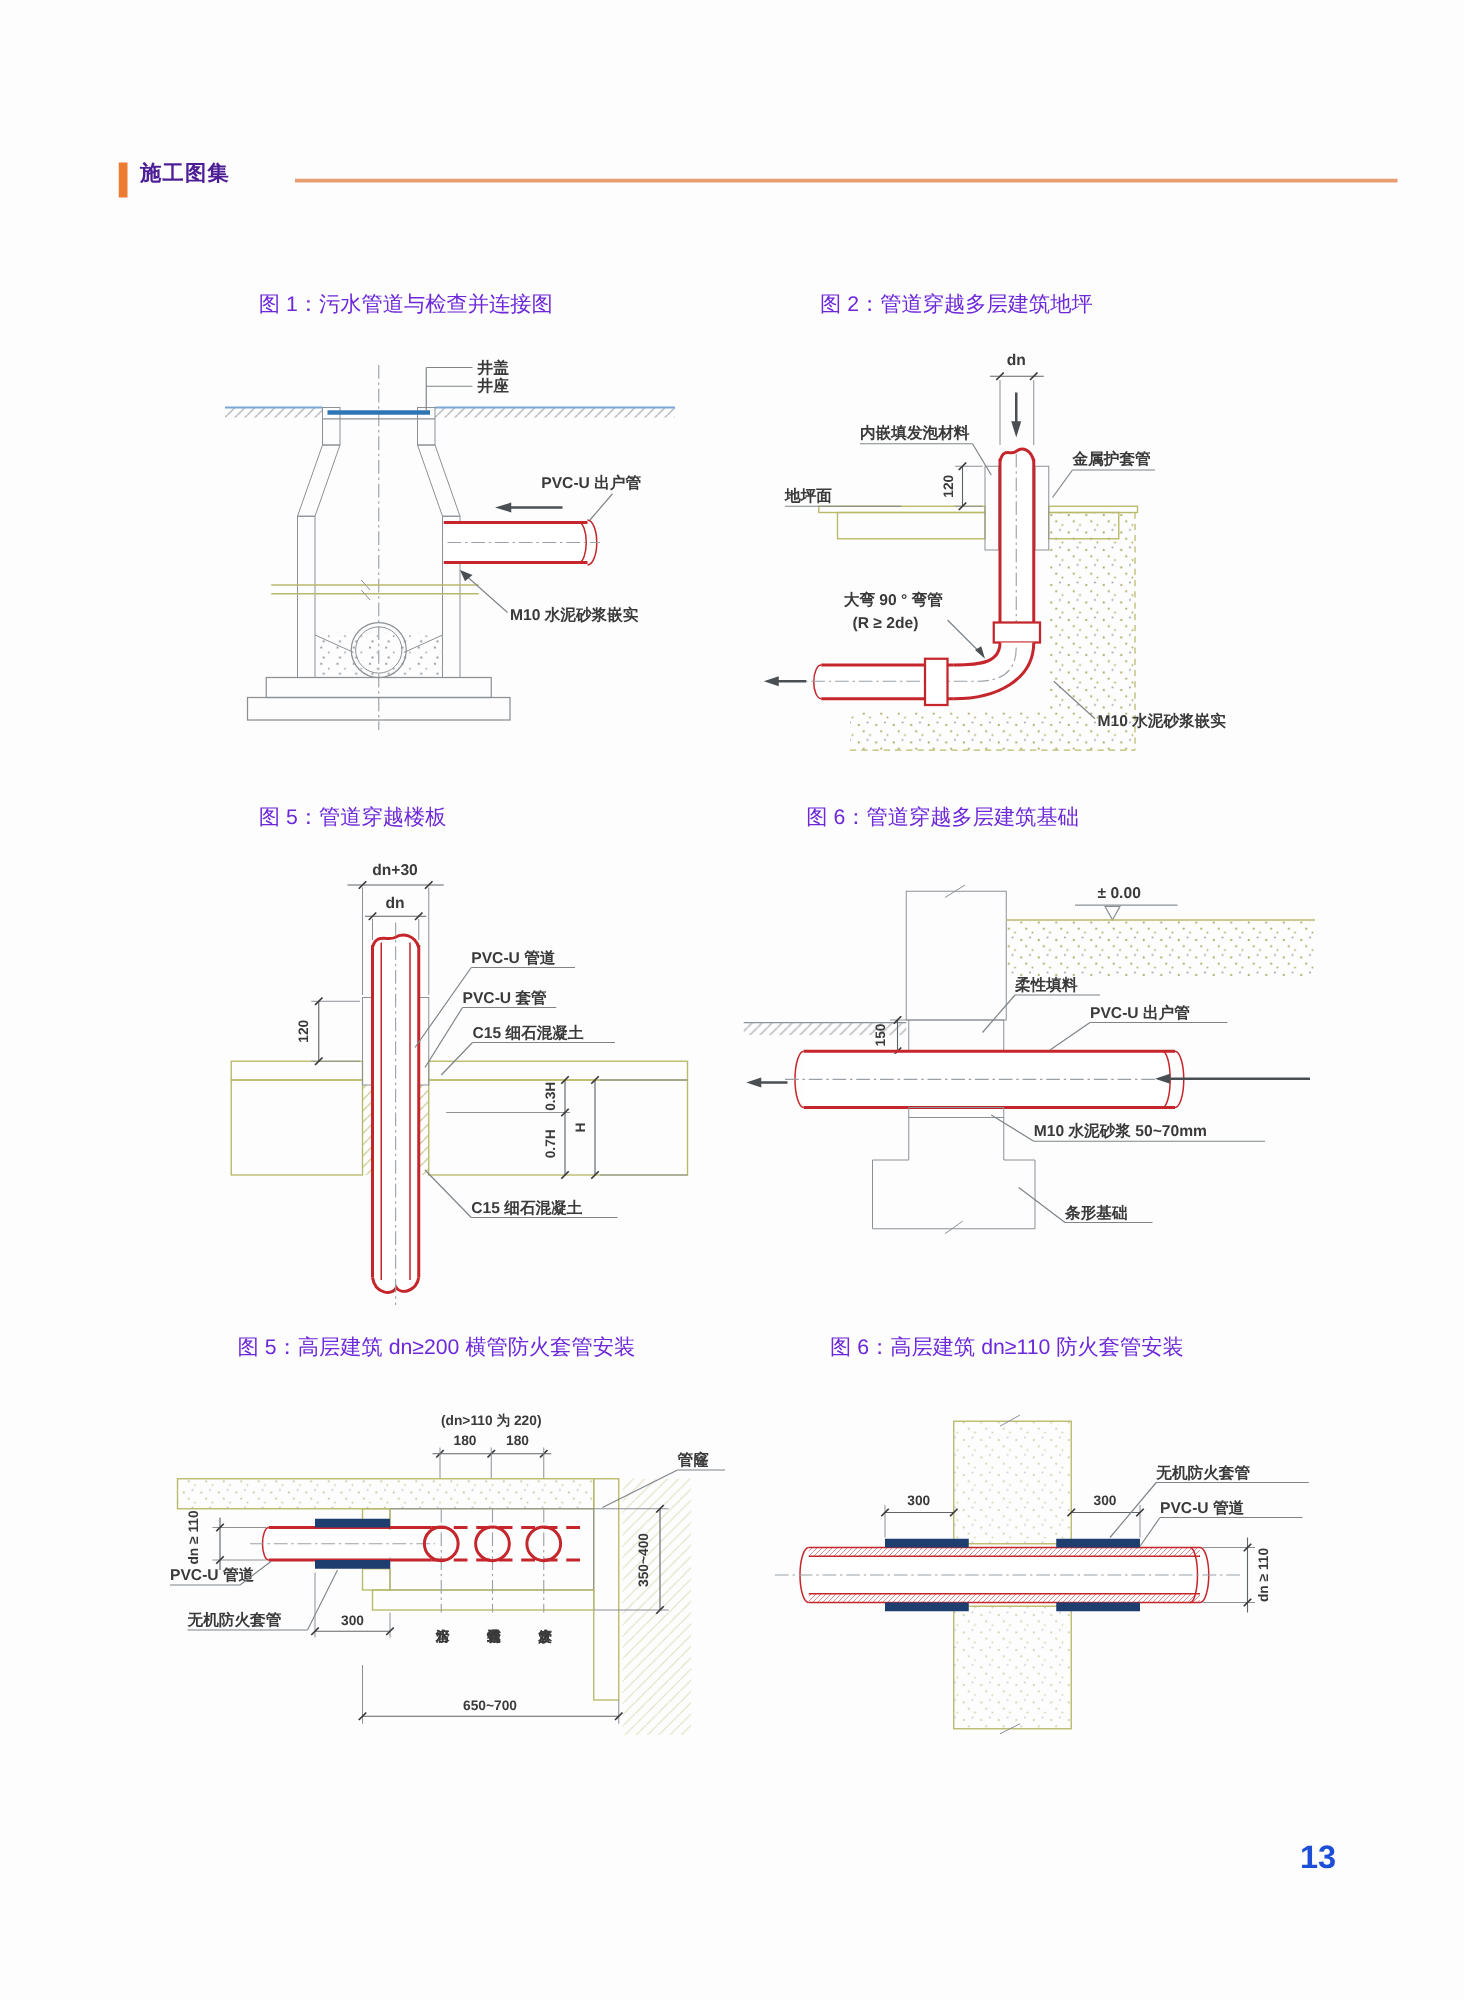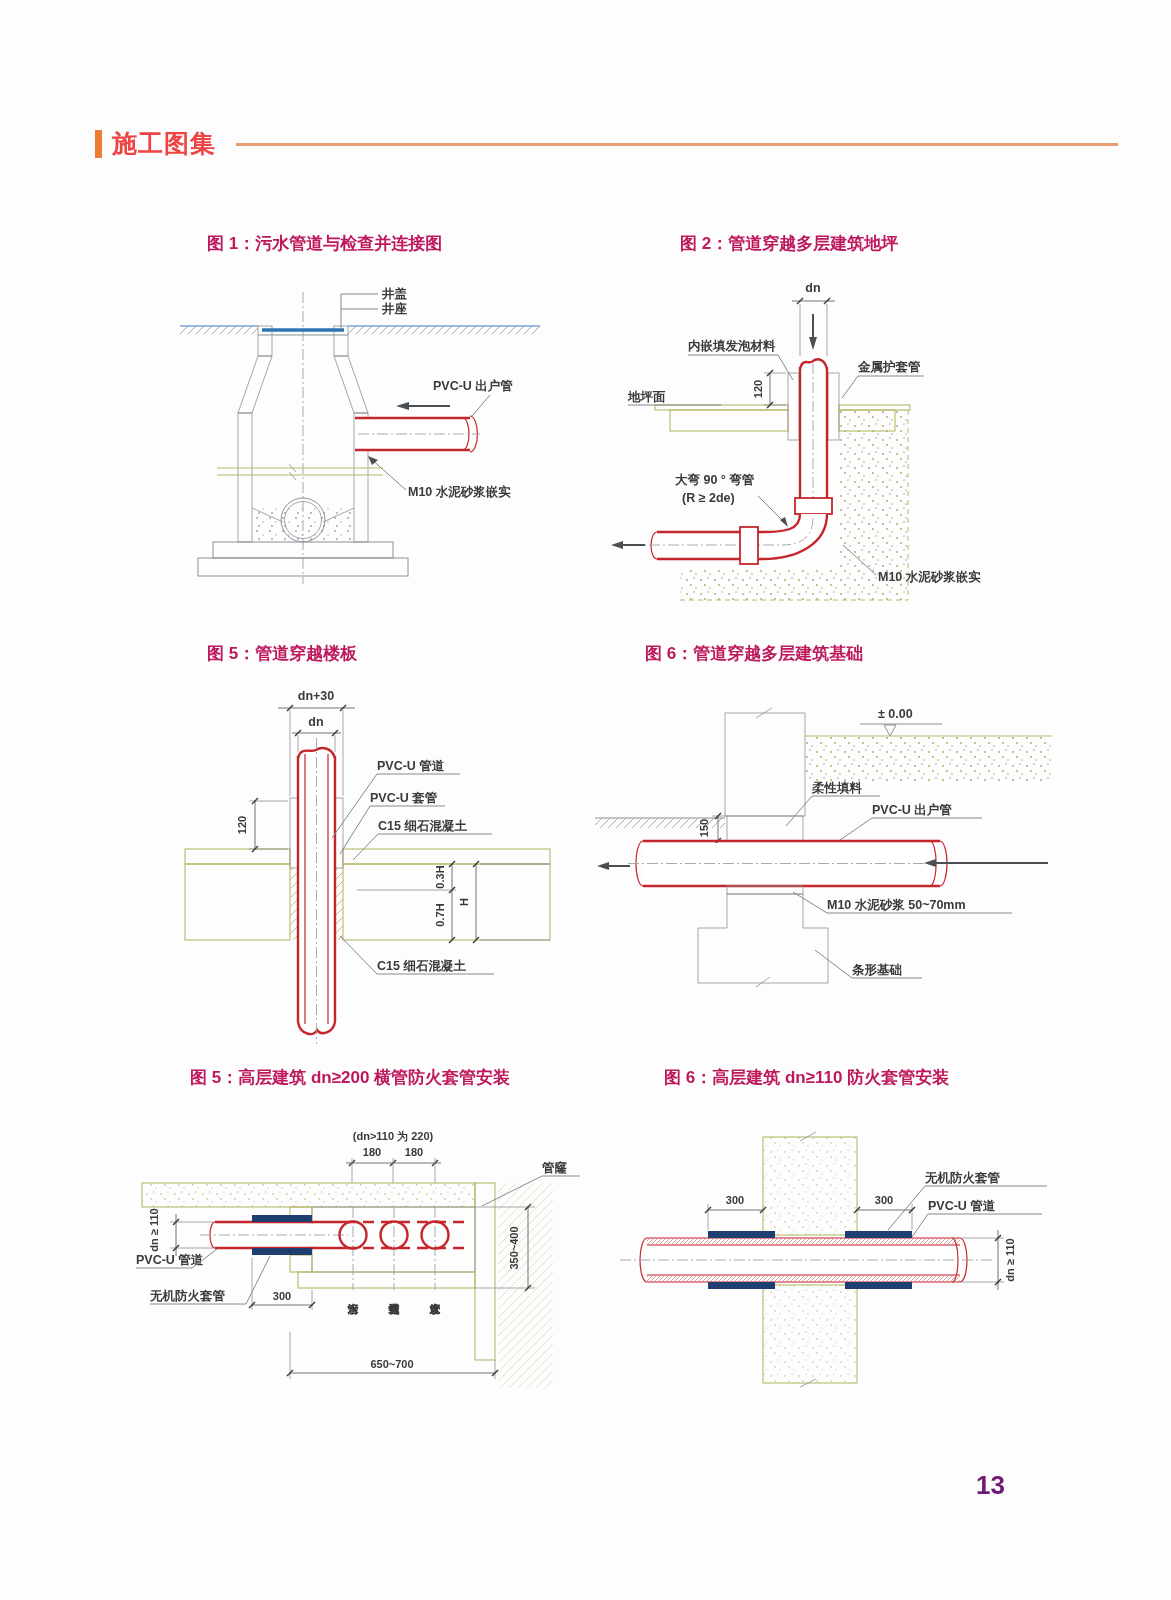--- a/index.html
+++ b/index.html
@@ -1,22 +1,22 @@
 <!DOCTYPE html>
 <html><head>
 <meta charset="utf-8">
 <style>
   html,body{margin:0;padding:0;background:#fff;}
   .page{position:relative;width:1171px;height:1600px;background:#fdfdfd;
         font-family:"Liberation Sans","DejaVu Sans",sans-serif;overflow:hidden;}
   .hdr-bar{position:absolute;left:95px;top:130px;width:7px;height:28px;background:#EC7B33;}
-  .hdr-title{position:absolute;left:112px;top:127px;font-size:25px;font-weight:bold;color:#ef4444;letter-spacing:1px;}
+  .hdr-title{position:absolute;left:112px;top:127px;font-size:17px;font-weight:bold;color:#4c1d95;letter-spacing:1px;}
   .hdr-line{position:absolute;left:236px;top:143px;width:882px;height:3px;background:#E99D72;}
-  .fig-title{position:absolute;font-size:17px;font-weight:bold;color:#be185d;white-space:nowrap;}
-  .pagenum{position:absolute;left:976px;top:1470px;font-size:26px;font-weight:bold;color:#701a75;}
+  .fig-title{position:absolute;font-size:17px;font-weight:normal;color:#6d28d9;white-space:nowrap;}
+  .pagenum{position:absolute;left:1040px;top:1470px;font-size:26px;font-weight:bold;color:#1d4ed8;}
   svg{position:absolute;overflow:visible;}
   .t{font:bold 12.5px "Liberation Sans",sans-serif;fill:#3A3A3A;}
   .td{font:bold 11px "Liberation Sans",sans-serif;fill:#3A3A3A;}
   .tm{text-anchor:middle;}
   .g{stroke:#8C9196;stroke-width:1;fill:none}
   .gt{stroke:#8C9196;stroke-width:.8;fill:none}
   .ol{stroke:#B9B96B;stroke-width:1.1;fill:none}
   .old{stroke:#B9B96B;stroke-width:1;fill:none;stroke-dasharray:5 4}
   .r{stroke:#C5262C;stroke-width:2.4;fill:none}
   .r2{stroke:#C5262C;stroke-width:1.2;fill:none}
@@ -70,21 +70,21 @@
         <path d="M0,8 L8,0" stroke="#9AA0A6" stroke-width="0.9"></path>
       </pattern>
     </defs>
   </svg>
 
   <div class="hdr-bar"></div>
   <div class="hdr-title">施工图集</div>
   <div class="hdr-line"></div>
 
   <div class="fig-title" style="left:207px;top:232px">图 1：污水管道与检查并连接图</div>
-  <div class="fig-title" style="left:680px;top:232px">图 2：管道穿越多层建筑地坪</div>
+  <div class="fig-title" style="left:656px;top:232px">图 2：管道穿越多层建筑地坪</div>
   <div class="fig-title" style="left:207px;top:642px">图 5：管道穿越楼板</div>
   <div class="fig-title" style="left:645px;top:642px">图 6：管道穿越多层建筑基础</div>
   <div class="fig-title" style="left:190px;top:1066px">图 5：高层建筑 dn≥200 横管防火套管安装</div>
   <div class="fig-title" style="left:664px;top:1066px">图 6：高层建筑 dn≥110 防火套管安装</div>
 
   <svg style="left:150px;top:268px" width="420" height="350" viewBox="0 0 420 350">
     <line class="cl" x1="153" y1="24" x2="153" y2="316"></line>
 
     <rect x="30" y="58" width="78" height="8" fill="url(#pTick)"></rect>
     <rect x="198" y="58" width="192" height="8" fill="url(#pTick)"></rect>

